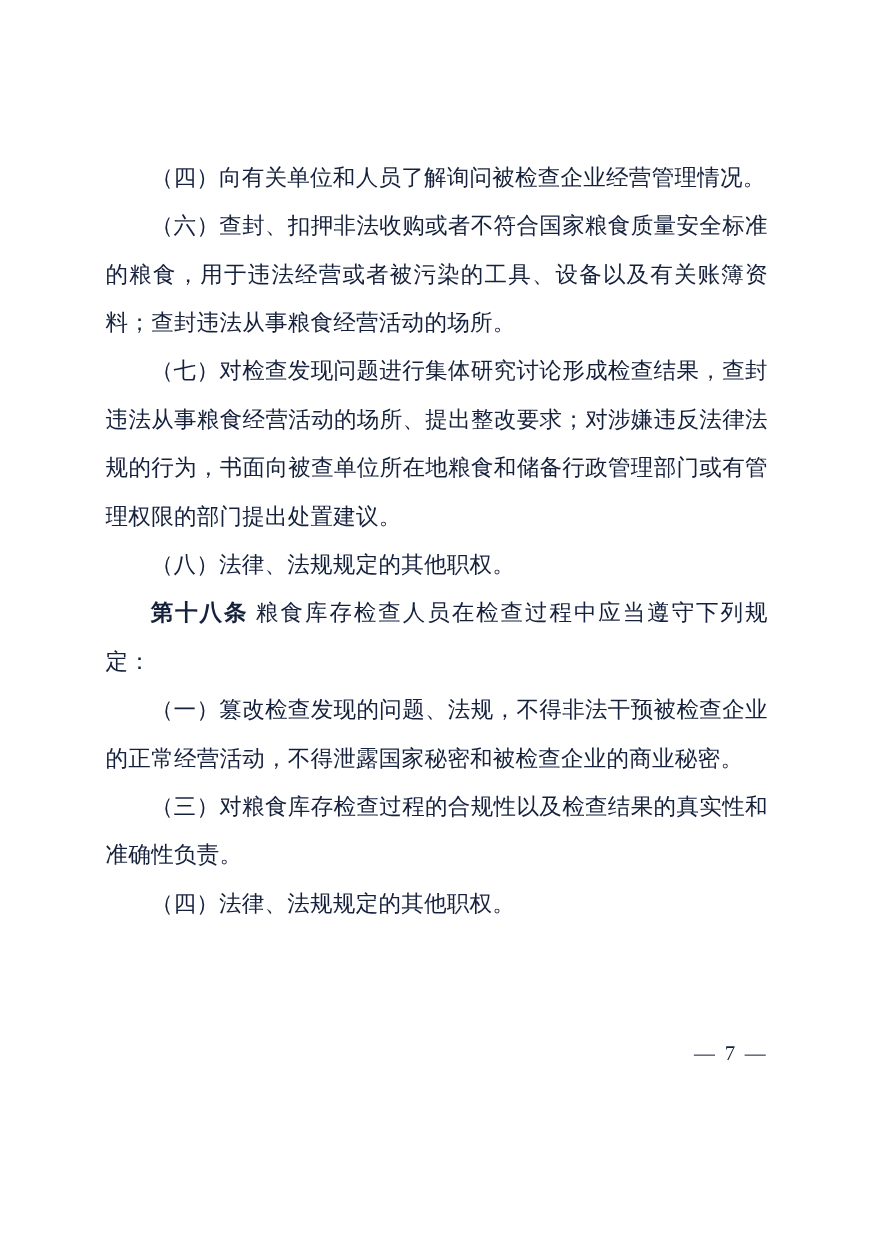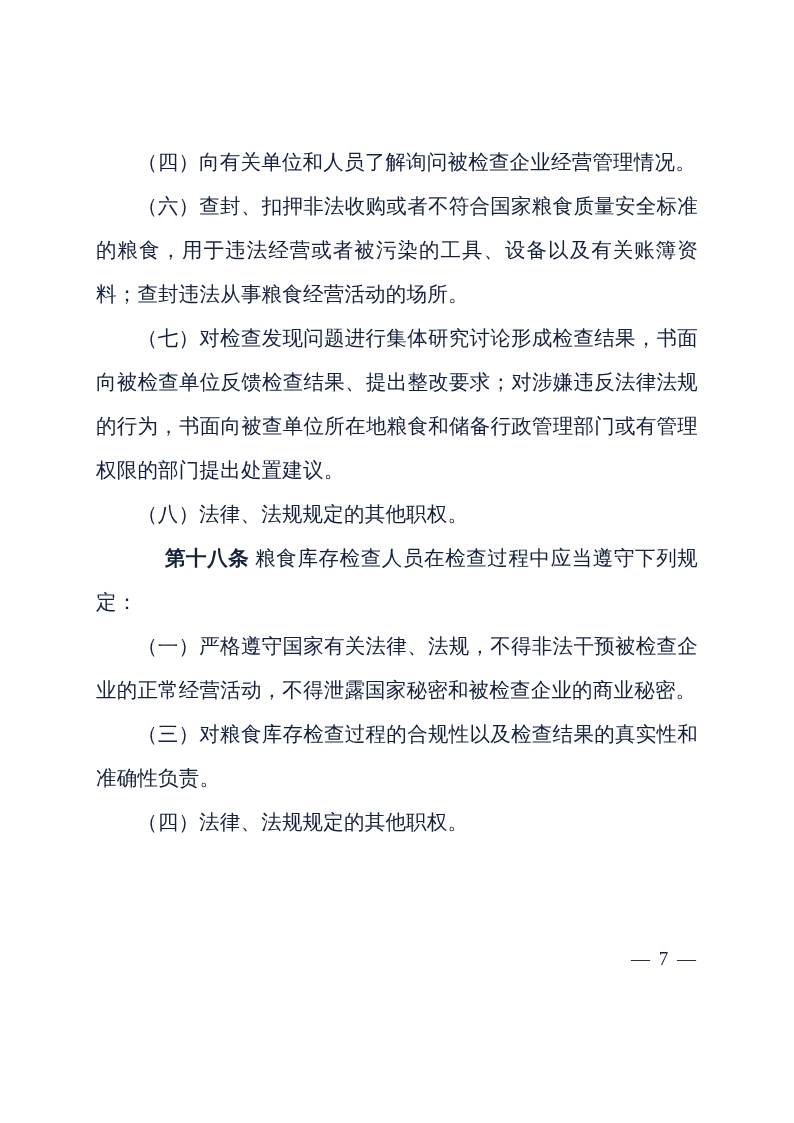--- a/index.html
+++ b/index.html
@@ -30,21 +30,20 @@
     letter-spacing: 0.2px;
   }
   .para {
     margin: 0;
     text-indent: 2em;
     text-align: justify;
     text-justify: inter-ideograph;
   }
   .article-head {
     font-weight: bold;
-    margin-left: 28px;
   }
   .page-number {
     position: absolute;
     right: 96px;
     bottom: 92px;
     font-size: 19px;
     color: #15203c;
     letter-spacing: 2px;
   }
 </style>
@@ -57,34 +56,34 @@
     <p class="para">
       <span>（四）向有关单位和人员了解询问被检查企业经营管理情况。</span>
     </p>
 
 
     <p class="para">
       <span>（六）查封、扣押非法收购或者不符合国家粮食质量安全标准的粮食，用于违法经营或者被污染的工具、设备以及有关账簿资料；查封违法从事粮食经营活动的场所。</span>
     </p>
 
     <p class="para">
-      <span>（七）对检查发现问题进行集体研究讨论形成检查结果，书面向被检查单位反馈检查结果、提出整改要求；对涉嫌违反法律法规的行为，书面向被查单位所在地粮食和储备行政管理部门或有管理权限的部门提出处置建议。</span>
+      <span>（七）对检查发现问题进行集体研究讨论形成检查结果，查封违法从事粮食经营活动的场所、提出整改要求；对涉嫌违反法律法规的行为，书面向被查单位所在地粮食和储备行政管理部门或有管理权限的部门提出处置建议。</span>
     </p>
 
     <p class="para">
       <span>（八）法律、法规规定的其他职权。</span>
     </p>
 
     <p class="para">
       <span class="article-head">第十八条</span>
       <span>粮食库存检查人员在检查过程中应当遵守下列规定：</span>
     </p>
 
     <p class="para">
-      <span>（一）严格遵守国家有关法律、法规，不得非法干预被检查企业的正常经营活动，不得泄露国家秘密和被检查企业的商业秘密。</span>
+      <span>（一）篡改检查发现的问题、法规，不得非法干预被检查企业的正常经营活动，不得泄露国家秘密和被检查企业的商业秘密。</span>
     </p>
 
 
     <p class="para">
       <span>（三）对粮食库存检查过程的合规性以及检查结果的真实性和准确性负责。</span>
     </p>
 
     <p class="para">
       <span>（四）法律、法规规定的其他职权。</span>
     </p>

